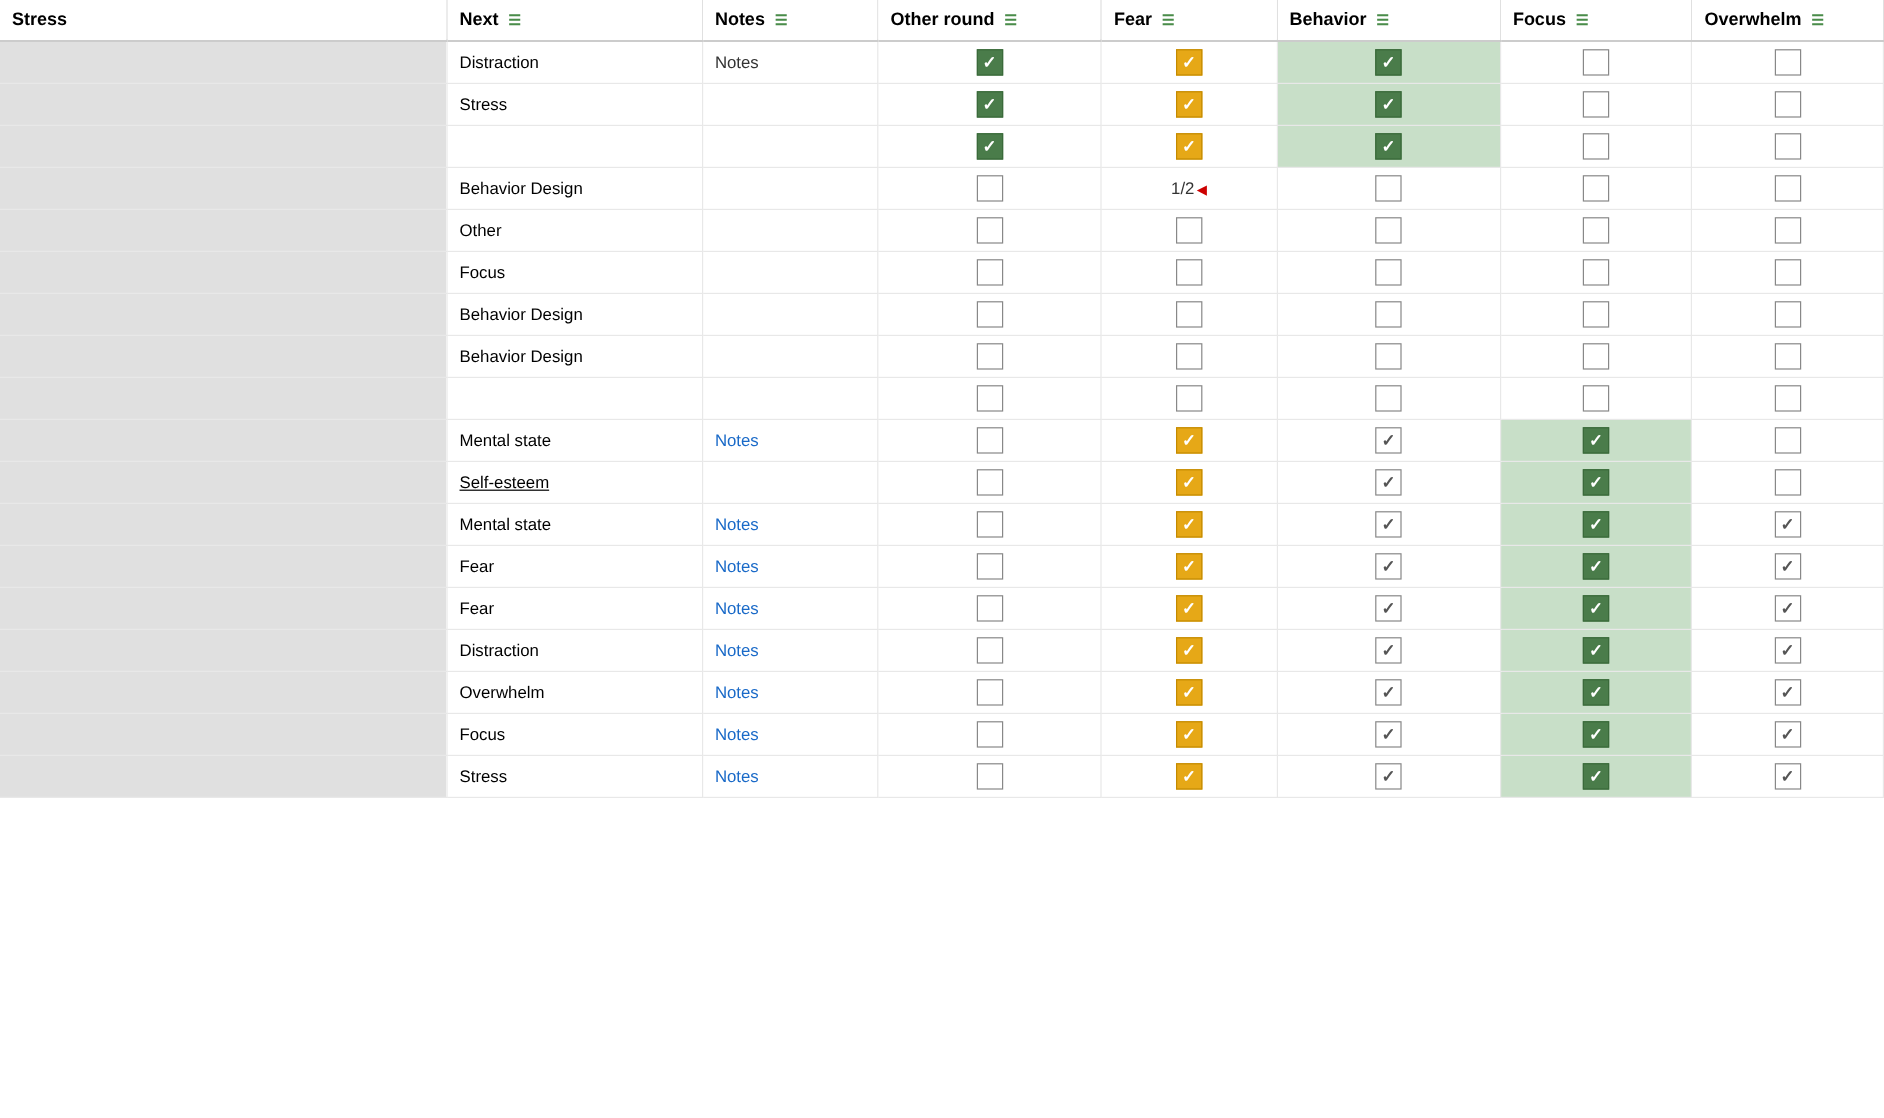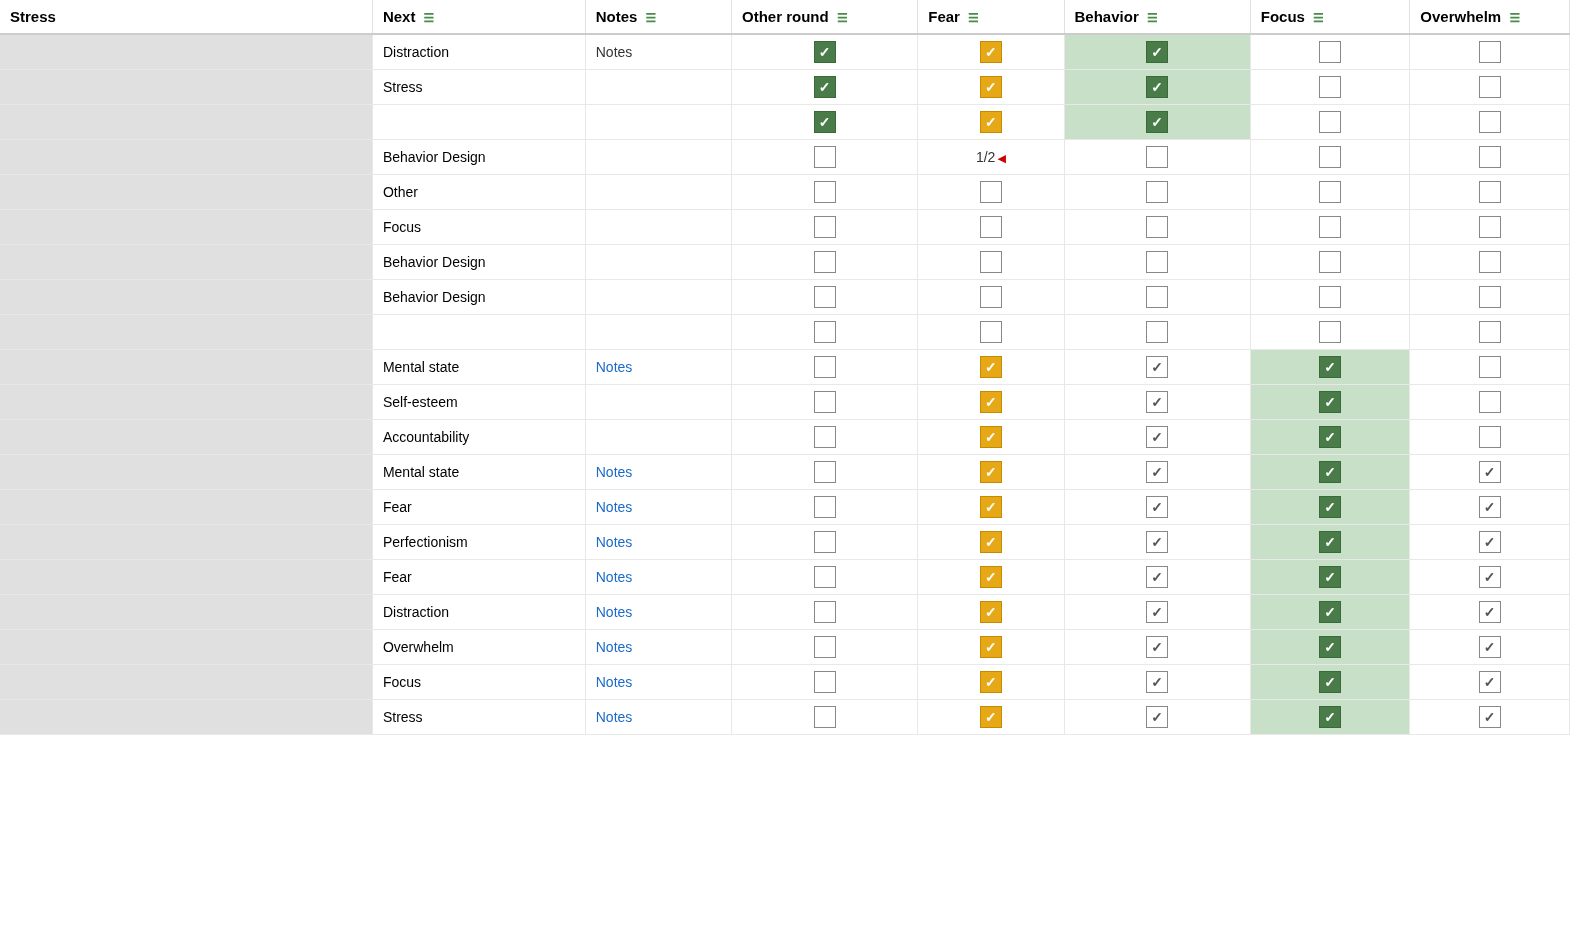--- a/index.html
+++ b/index.html
@@ -271,61 +271,41 @@
     <td style="font-size:14px;">Mental state</td>
     <td><a href="#" class="notes-link">Notes</a></td>
     <td style="text-align:center;"><span class="checkbox"></span></td>
     <td style="text-align:center;"><span class="checkbox checked-gold">✓</span></td>
     <td style="text-align:center;"><span class="checkbox checked-light">✓</span></td>
     <td style="text-align:center;background:#c8dfc8;"><span class="checkbox checked-dark">✓</span></td>
     <td style="text-align:center;"><span class="checkbox"></span></td>
   </tr>
         <tr>
     <td style="background:#e0e0e0;"></td>
-    <td style="font-size:14px;">Self-esteem</td>
-    <td></td>
-    <td style="text-align:center;"><span class="checkbox"></span></td>
-    <td style="text-align:center;"><span class="checkbox checked-gold">✓</span></td>
-    <td style="text-align:center;"><span class="checkbox checked-light">✓</span></td>
-    <td style="text-align:center;background:#c8dfc8;"><span class="checkbox checked-dark">✓</span></td>
-    <td style="text-align:center;"><span class="checkbox"></span></td>
-  </tr>
-        <tr>
-    <td style="background:#e0e0e0;"></td>
-    <td style="font-size:14px;">Accountability</td>
+    <td style="font-size:14px;text-decoration:underline;">Self-esteem</td>
     <td></td>
     <td style="text-align:center;"><span class="checkbox"></span></td>
     <td style="text-align:center;"><span class="checkbox checked-gold">✓</span></td>
     <td style="text-align:center;"><span class="checkbox checked-light">✓</span></td>
     <td style="text-align:center;background:#c8dfc8;"><span class="checkbox checked-dark">✓</span></td>
     <td style="text-align:center;"><span class="checkbox"></span></td>
   </tr>
         <tr>
     <td style="background:#e0e0e0;"></td>
     <td style="font-size:14px;">Mental state</td>
     <td><a href="#" class="notes-link">Notes</a></td>
     <td style="text-align:center;"><span class="checkbox"></span></td>
     <td style="text-align:center;"><span class="checkbox checked-gold">✓</span></td>
     <td style="text-align:center;"><span class="checkbox checked-light">✓</span></td>
     <td style="text-align:center;background:#c8dfc8;"><span class="checkbox checked-dark">✓</span></td>
     <td style="text-align:center;"><span class="checkbox checked-light">✓</span></td>
   </tr>
         <tr>
     <td style="background:#e0e0e0;"></td>
     <td style="font-size:14px;">Fear</td>
-    <td><a href="#" class="notes-link">Notes</a></td>
-    <td style="text-align:center;"><span class="checkbox"></span></td>
-    <td style="text-align:center;"><span class="checkbox checked-gold">✓</span></td>
-    <td style="text-align:center;"><span class="checkbox checked-light">✓</span></td>
-    <td style="text-align:center;background:#c8dfc8;"><span class="checkbox checked-dark">✓</span></td>
-    <td style="text-align:center;"><span class="checkbox checked-light">✓</span></td>
-  </tr>
-        <tr>
-    <td style="background:#e0e0e0;"></td>
-    <td style="font-size:14px;">Perfectionism</td>
     <td><a href="#" class="notes-link">Notes</a></td>
     <td style="text-align:center;"><span class="checkbox"></span></td>
     <td style="text-align:center;"><span class="checkbox checked-gold">✓</span></td>
     <td style="text-align:center;"><span class="checkbox checked-light">✓</span></td>
     <td style="text-align:center;background:#c8dfc8;"><span class="checkbox checked-dark">✓</span></td>
     <td style="text-align:center;"><span class="checkbox checked-light">✓</span></td>
   </tr>
         <tr>
     <td style="background:#e0e0e0;"></td>
     <td style="font-size:14px;">Fear</td>

